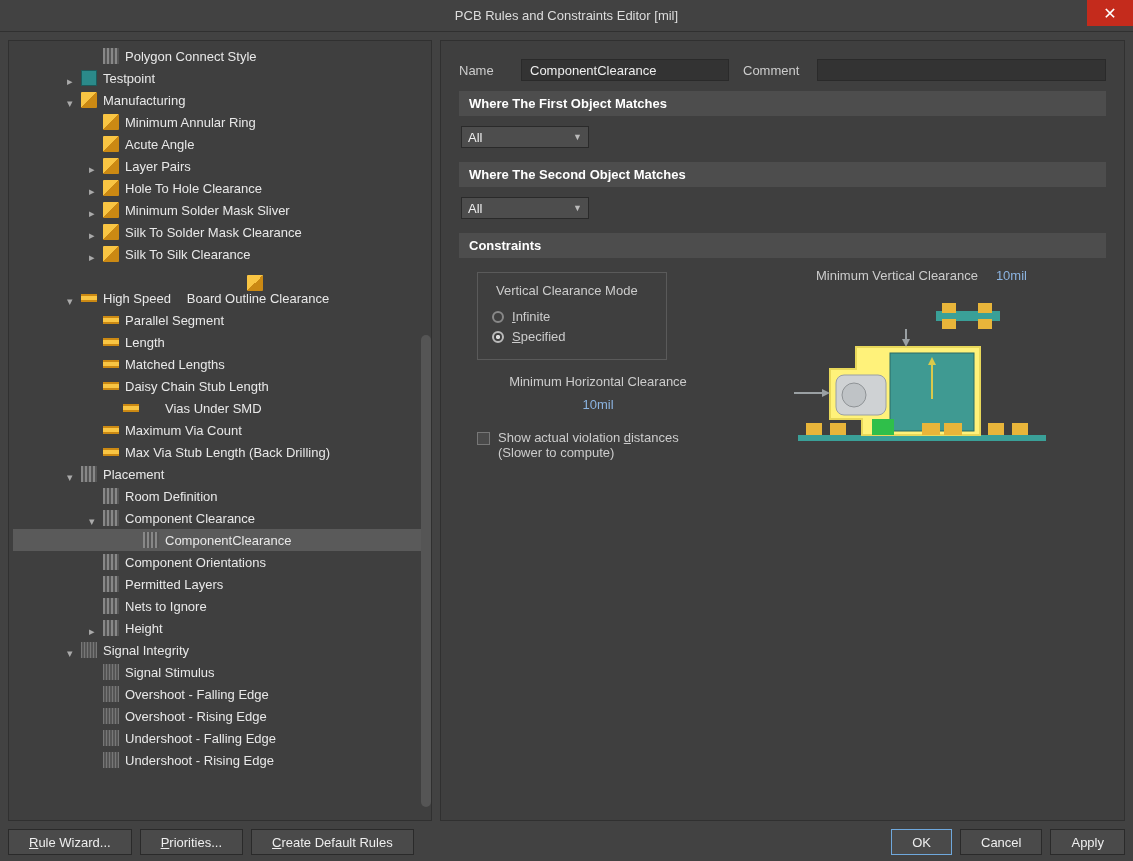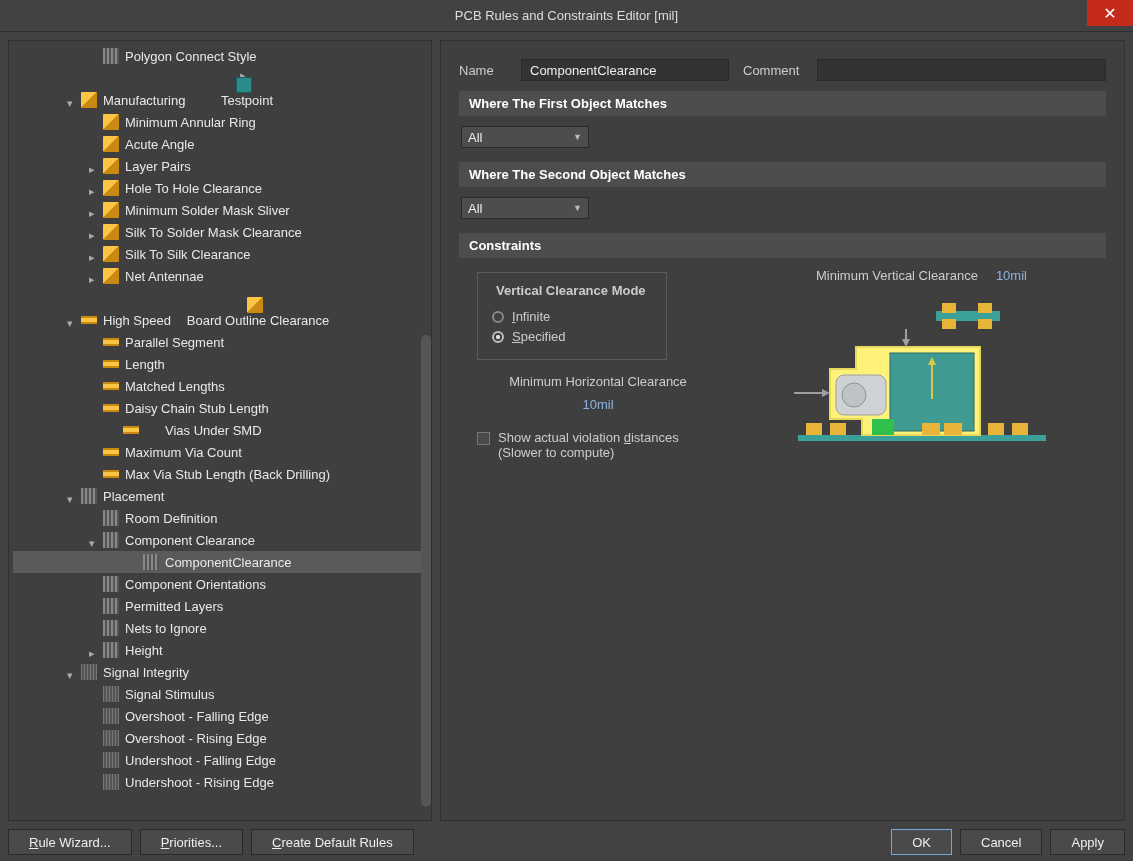--- a/index.html
+++ b/index.html
@@ -76,21 +76,21 @@
   width: 128px; height: 22px; background: #4d4d4d;
   border: 1px solid #2a2a2a; color: #eee;
   display: flex; align-items: center; justify-content: space-between;
   padding: 0 6px; margin-left: 2px; cursor: pointer;
 }
 .dropdown::after { content: "▼"; font-size: 9px; color: #bbb; }
 .fieldset {
   border: 1px solid #5a5a5a; padding: 10px 14px;
   margin: 4px 0 14px 18px; width: 190px;
 }
-.fieldset .legend { color: #ccc; margin-top: -18px; margin-bottom: 6px; background: #3f3f3f; padding: 0 4px; display: inline-block; font-weight: bold; }
+.fieldset .legend { color: #ccc; margin-top: -18px; margin-bottom: 6px; background: #3f3f3f; padding: 0 4px; display: inline-block; }
 .radio-row { display: flex; align-items: center; gap: 8px; margin: 5px 0; cursor: pointer; }
 .radio { width: 12px; height: 12px; border-radius: 50%; border: 2px solid #888; display: inline-block; }
 .radio.checked { border-color: #bbb; background: radial-gradient(circle,#ddd 35%,transparent 40%); }
 .checkbox-row { display: flex; gap: 8px; align-items: flex-start; margin-left: 18px; cursor: pointer; }
 .checkbox { width: 13px; height: 13px; border: 1px solid #777; background: #4a4a4a; margin-top: 2px; flex-shrink: 0; }
 .value-blue { color: #8bb3e0; }
 .constraints-grid { display: flex; gap: 18px; align-items: flex-start; margin-left: 0; }
 .constraints-left { width: 260px; }
 .diagram-area { flex: 1; text-align: center; }
 .mvc-row { display: flex; justify-content: center; gap: 18px; margin-bottom: 12px; text-align: center; }
@@ -119,21 +119,21 @@
 </div>
 
 <div class="content">
   <div class="left-panel">
     <div class="tree" id="tree">
         <div class="tree-row" style="padding-left: 76px;">
           <span class="caret none"></span>
           <span class="icon ic-rule-place"></span>
           <span>Polygon Connect Style</span>
         </div>
-        <div class="tree-row" style="padding-left: 54px; flex-direction: column;">
+        <div class="tree-row" style="padding-left: 54px;">
           <span class="caret "></span>
           <span class="icon ic-rule-teal"></span>
           <span>Testpoint</span>
         </div>
         <div class="tree-row" style="padding-left: 54px;">
           <span class="caret open"></span>
           <span class="icon ic-rule-orange"></span>
           <span>Manufacturing</span>
         </div>
         <div class="tree-row" style="padding-left: 76px;">
@@ -163,25 +163,20 @@
         </div>
         <div class="tree-row" style="padding-left: 76px;">
           <span class="caret "></span>
           <span class="icon ic-rule-orange"></span>
           <span>Silk To Solder Mask Clearance</span>
         </div>
         <div class="tree-row" style="padding-left: 76px;">
           <span class="caret "></span>
           <span class="icon ic-rule-orange"></span>
           <span>Silk To Silk Clearance</span>
-        </div>
-        <div class="tree-row" style="padding-left: 76px;">
-          <span class="caret "></span>
-          <span class="icon ic-rule-orange"></span>
-          <span>Net Antennae</span>
         </div>
         <div class="tree-row" style="padding-left: 76px; flex-direction: column;">
           <span class="caret none"></span>
           <span class="icon ic-rule-orange"></span>
           <span>Board Outline Clearance</span>
         </div>
         <div class="tree-row" style="padding-left: 54px;">
           <span class="caret open"></span>
           <span class="icon ic-rule-hs"></span>
           <span>High Speed</span>

